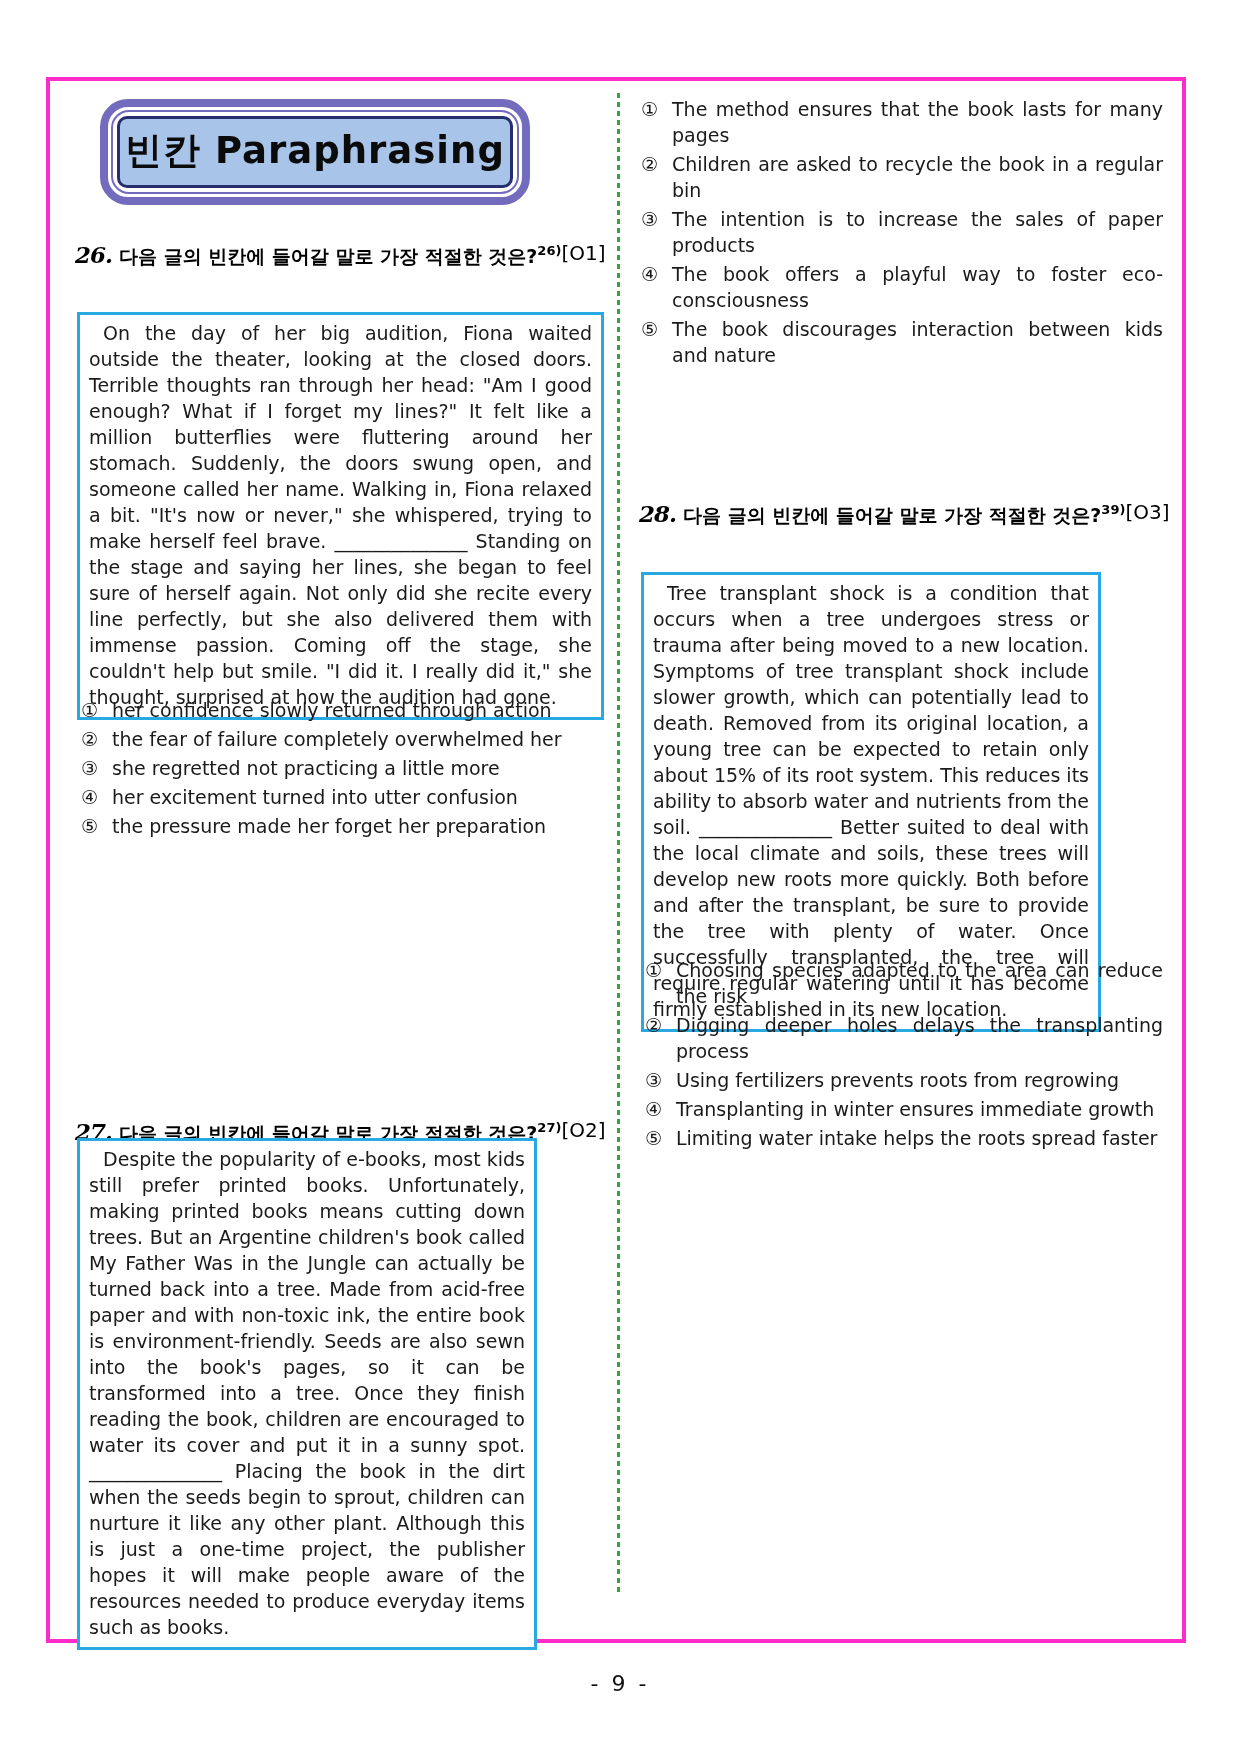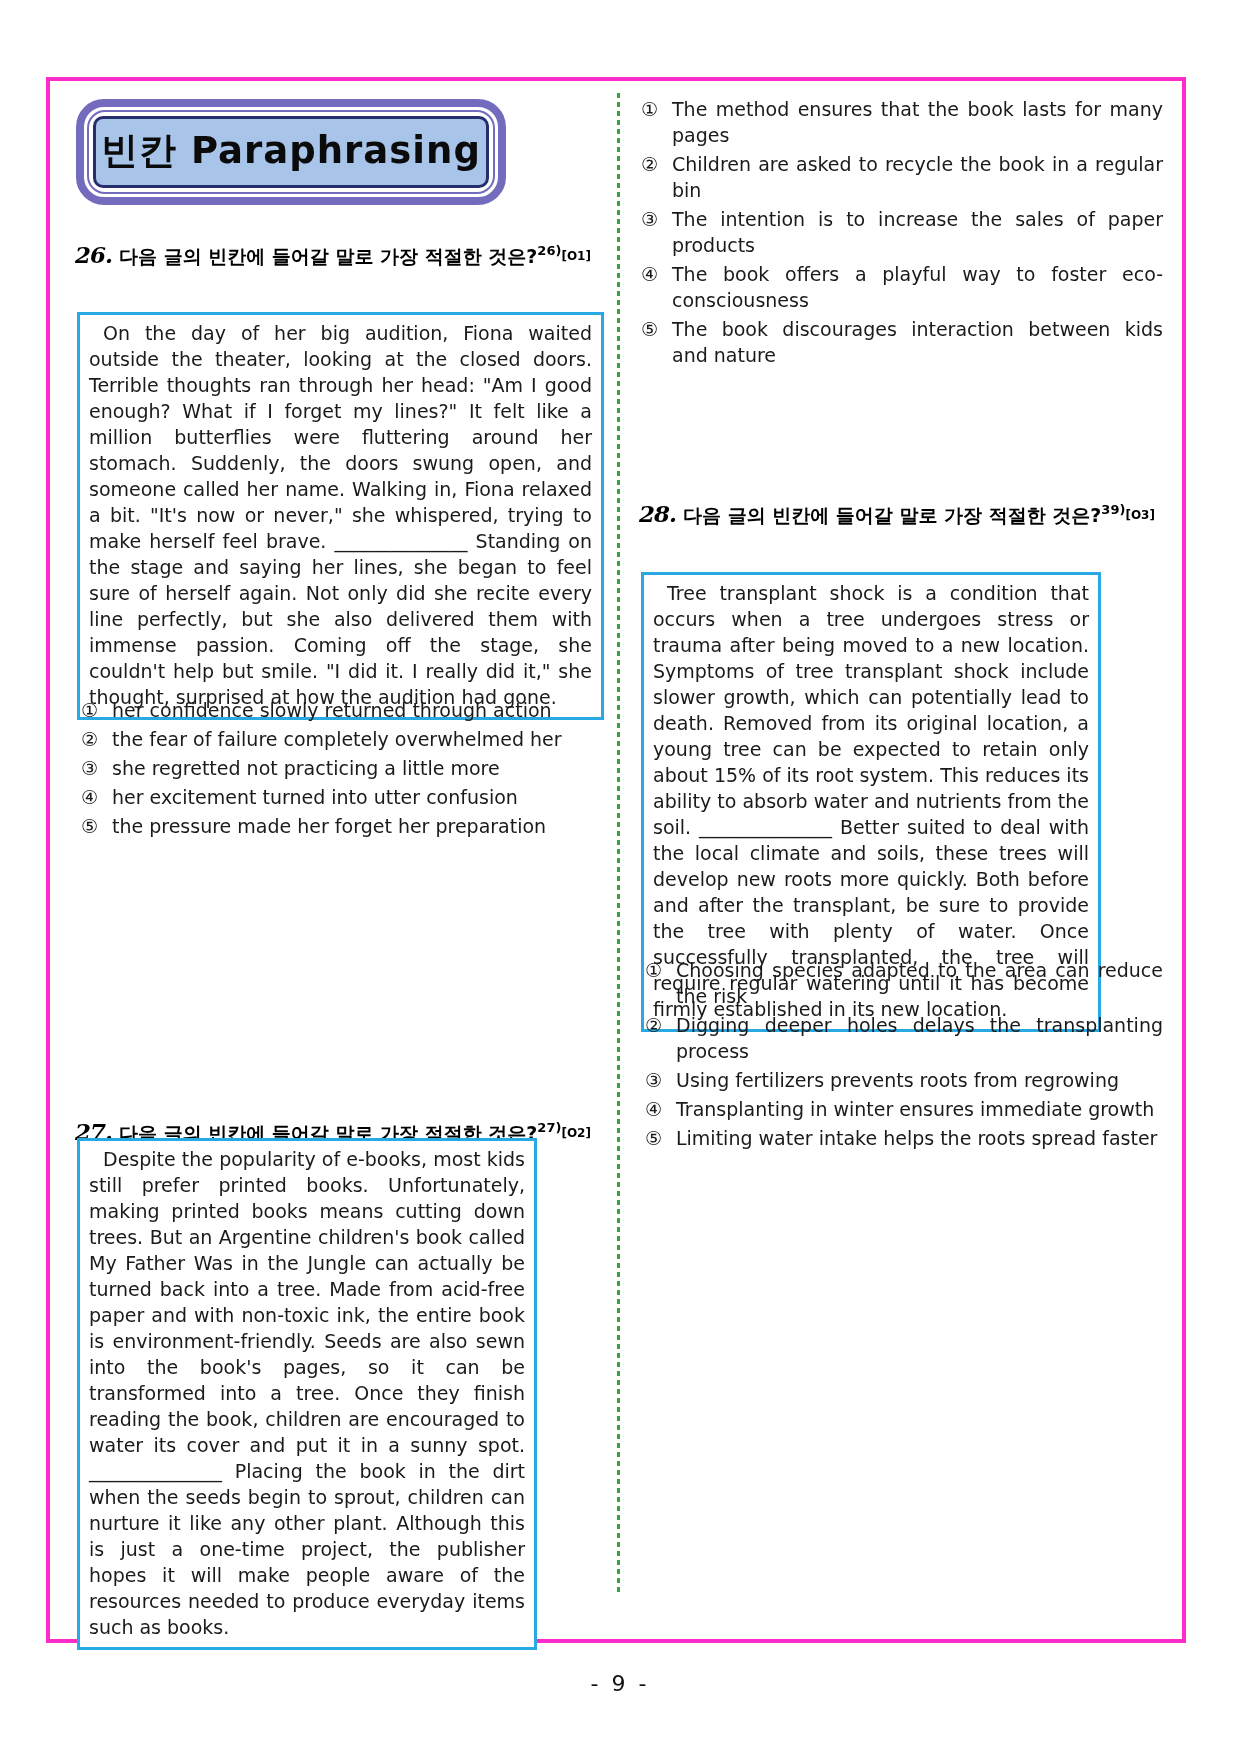--- a/index.html
+++ b/index.html
@@ -7,38 +7,38 @@
     width:1240px;height:1752px;position:relative;background:#ffffff;
     font-family:"DejaVu Sans", sans-serif;color:#151515;
     -webkit-font-smoothing:antialiased;
   }
   .frame{
     position:absolute;left:46px;top:77px;width:1140px;height:1566px;
     border:4px solid #FF2CC9;box-sizing:border-box;background:#fff;
   }
   
   .title-box{
-    position:absolute;left:76px;top:99px;width:430px;box-sizing:border-box;
+    position:absolute;left:100px;top:99px;width:430px;box-sizing:border-box;
     border:8px solid #736BBD;border-radius:28px;padding:3px;background:#fff;
   }
   .title-mid{border:2px solid #736BBD;border-radius:18px;padding:4px;background:#fff;}
   .title-inner{
     border:3px solid #272E6E;border-radius:10px;background:#A8C4E8;
     text-align:center;font-size:37px;font-weight:bold;color:#0b0b0b;
     padding:7px 0 9px 0;letter-spacing:1px;white-space:nowrap;
   }
   
   .q-heading{position:absolute;width:540px;font-weight:bold;font-size:19px;color:#000;white-space:nowrap;}
   .q-number{
     font-family:"DejaVu Serif", serif;font-style:italic;font-weight:bold;
     font-size:23px;margin-right:7px;letter-spacing:-1px;
   }
   .q-prompt{font-weight:bold;}
   .q-ref{font-size:13px;vertical-align:8px;font-weight:bold;}
-  .q-code{font-size:12px;vertical-align:3px;font-weight:bold;}
+  .q-code{font-size:20px;vertical-align:3px;font-weight:normal;}
   #q26-heading{left:75px;top:241px;}
   #q27-heading{left:75px;top:1118px;}
   #q28-heading{left:639px;top:500px;}
   
   .passage-box{
     position:absolute;box-sizing:border-box;border:3px solid #29A9E1;
     padding:5px 9px 7px 9px;background:#fff;margin-top:36px;
   }
   .passage-box p{
     margin:0;font-size:19px;line-height:26px;text-align:justify;

